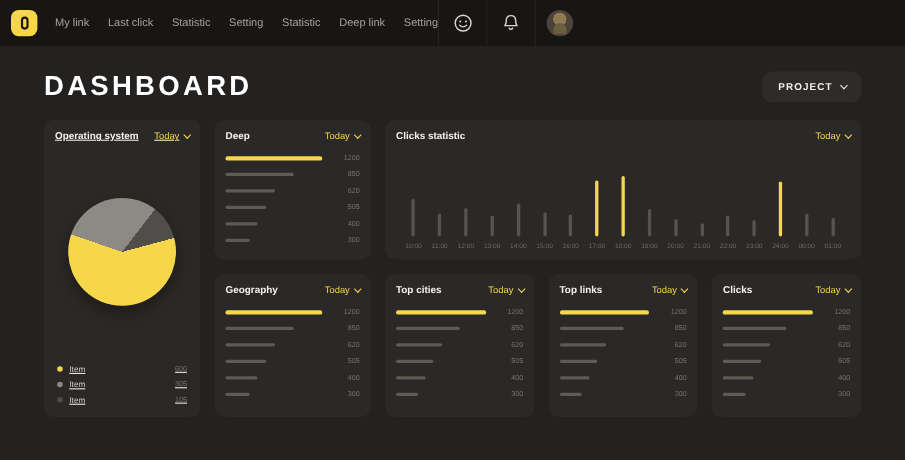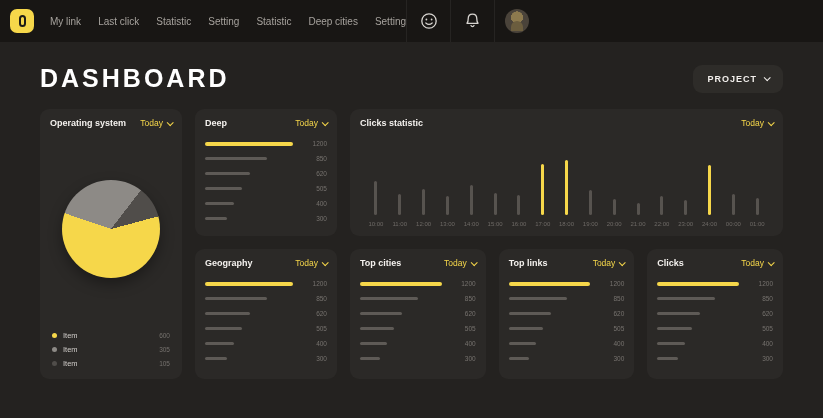--- a/index.html
+++ b/index.html
@@ -71,21 +71,21 @@
   .grid {
     display:grid; margin:0 40px;
     grid-template-columns:142px 142px repeat(3, 1fr);
     grid-template-rows:127px 130px;
     gap:13px;
   }
   .card {
     background:#2b2927; border-radius:9px; padding:9px 10px;
     display:flex; flex-direction:column; overflow:hidden;
   }
-  .card-os { grid-row:1 / 3; grid-column:1; }
+  .card-os { grid-row:1 / 3; grid-column:1;text-decoration:underline; }
   .card-user { grid-row:1; grid-column:2; }
   .card-clicks-stat { grid-row:1; grid-column:3 / 6; }
   .card-geo { grid-row:2; grid-column:2; }
   .card-cities { grid-row:2; grid-column:3; }
   .card-links { grid-row:2; grid-column:4; }
   .card-clicks { grid-row:2; grid-column:5; }
   .card-head { display:flex; align-items:center; justify-content:space-between; }
   .card-title { font-size:9px; font-weight:700; color:#f4f1ee; }
   .filter {
     font-size:8.5px; color:#f6d74a; display:flex; align-items:center; gap:4px;
@@ -119,21 +119,21 @@
 <div class="navbar">
   <div class="logo">
     <span class="logo-glyph"></span>
   </div>
   <nav class="nav-links">
       <span class="nav-link">My link</span>
       <span class="nav-link">Last click</span>
       <span class="nav-link">Statistic</span>
       <span class="nav-link">Setting</span>
       <span class="nav-link">Statistic</span>
-      <span class="nav-link">Deep cities</span>
+      <span class="nav-link">Deep link</span>
       <span class="nav-link">Setting</span>
     </nav>
   <div class="icon-cell">
     <svg width="18" height="18" viewBox="0 0 18 18">
       <circle cx="9" cy="9" r="7.2" fill="none" stroke="#d8d5d1" stroke-width="1.3"></circle>
       <circle cx="6.4" cy="7.5" r="0.9" fill="#d8d5d1"></circle>
       <circle cx="11.6" cy="7.5" r="0.9" fill="#d8d5d1"></circle>
       <path d="M5.8 11 Q9 13.8 12.2 11" fill="none" stroke="#d8d5d1" stroke-width="1.2" stroke-linecap="round"></path>
     </svg>
   </div>

